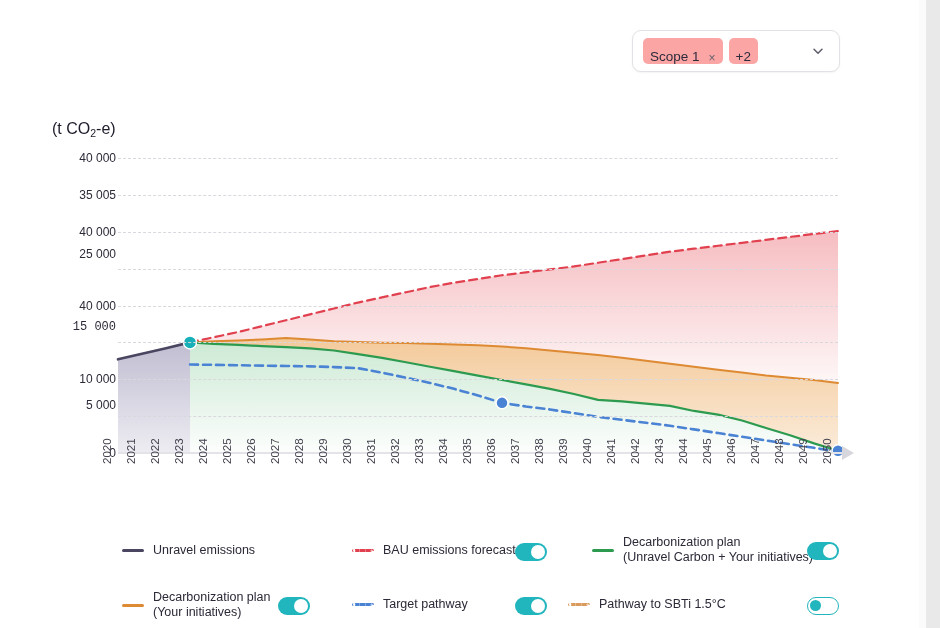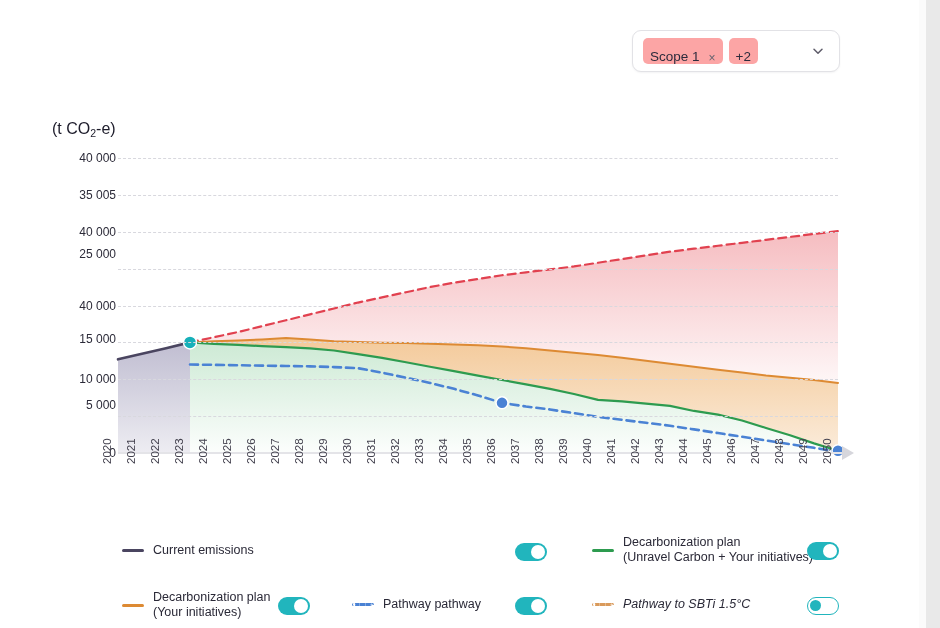--- a/index.html
+++ b/index.html
@@ -239,21 +239,21 @@
           <circle cx="720.00" cy="292.79" r="6" fill="#4a82d4" stroke="#ffffff" stroke-width="1.5"></circle>
         </svg>
     <div class="axisline" style="top: 294px;"></div>
         <div class="axis-arrow" style="top: 288px; left: 724px;"></div>
         <div class="ytick" style="top: 295px;">0</div>
         <div class="gridline" style="top: 258.125px;"></div>
         <div class="ytick" style="top: 247px;">5 000</div>
         <div class="gridline" style="top: 221.25px;"></div>
         <div class="ytick" style="top: 221.25px;">10 000</div>
         <div class="gridline" style="top: 184.375px;"></div>
-        <div class="ytick" style="top: 181px;">15 000</div>
+        <div class="ytick" style="top: 169px; font-family: Liberation Mono, monospace;">15 000</div>
         <div class="gridline" style="top: 147.5px;"></div>
         <div class="ytick" style="top: 147.5px;">40 000</div>
         <div class="gridline" style="top: 110.625px;"></div>
         <div class="ytick" style="top: 96px;">25 000</div>
         <div class="gridline" style="top: 73.75px;"></div>
         <div class="ytick" style="top: 73.75px;">40 000</div>
         <div class="gridline" style="top: 36.875px;"></div>
         <div class="ytick" style="top: 36.875px;">35 005</div>
         <div class="gridline" style="top: 0px;"></div>
         <div class="ytick" style="top: 0px;">40 000</div>
@@ -287,47 +287,51 @@
         <div class="xtick" style="left: 643px;">2047</div>
         <div class="xtick" style="left: 667px;">2048</div>
         <div class="xtick" style="left: 691px;">2049</div>
         <div class="xtick" style="left: 715px;">2050</div>
       </div>
   </div>
 
   <div class="legend" id="legend">
       <div class="legend-item" style="left: 122px; top: 28px;">
         <span class="swatch" style="background: rgb(74, 69, 96);"></span>
-        <span class="legend-label"><span>Current emissions</span></span>
+        <span class="legend-label"><span>Unravel emissions</span></span>
+      </div>
+      <div class="legend-item" style="left: 352px; top: 28px;">
+        <span class="swatch dotted" style="border-top-color: rgb(225, 65, 79);"></span>
+        <span class="legend-label"><span>BAU emissions forecast</span></span>
       </div>
       <div class="toggle on" style="left: 515px; top: 28px;">
         <div class="knob"></div>
       </div>
       <div class="legend-item" style="left: 592px; top: 20px;">
         <span class="swatch" style="background: rgb(45, 155, 79);"></span>
         <span class="legend-label"><span>Decarbonization plan</span><span class="l2">(Unravel Carbon + Your initiatives)</span></span>
       </div>
       <div class="toggle on" style="left: 807px; top: 27px;">
         <div class="knob"></div>
       </div>
       <div class="legend-item" style="left: 122px; top: 75px;">
         <span class="swatch" style="background: rgb(221, 138, 51);"></span>
         <span class="legend-label"><span>Decarbonization plan</span><span class="l2">(Your initiatives)</span></span>
       </div>
       <div class="toggle on" style="left: 278px; top: 82px;">
         <div class="knob"></div>
       </div>
       <div class="legend-item" style="left: 352px; top: 82px;">
         <span class="swatch dotted" style="border-top-color: rgb(74, 130, 212);"></span>
-        <span class="legend-label"><span>Pathway pathway</span></span>
+        <span class="legend-label"><span>Target pathway</span></span>
       </div>
       <div class="toggle on" style="left: 515px; top: 82px;">
         <div class="knob"></div>
       </div>
-      <div class="legend-item" style="left: 592px; top: 82px; font-style: italic;">
+      <div class="legend-item" style="left: 568px; top: 82px;">
         <span class="swatch dotted" style="border-top-color: rgb(217, 154, 91);"></span>
         <span class="legend-label"><span>Pathway to SBTi 1.5°C</span></span>
       </div>
       <div class="toggle off" style="left: 807px; top: 82px;">
         <div class="knob"></div>
       </div>
     </div>
 
 </div>
 

